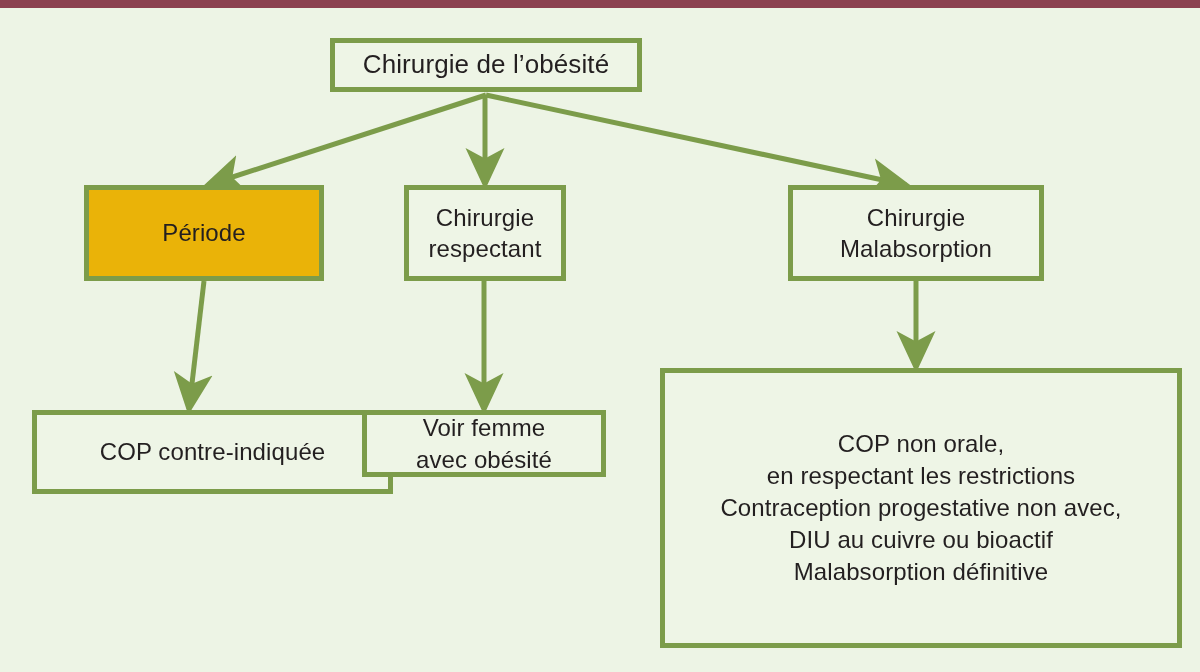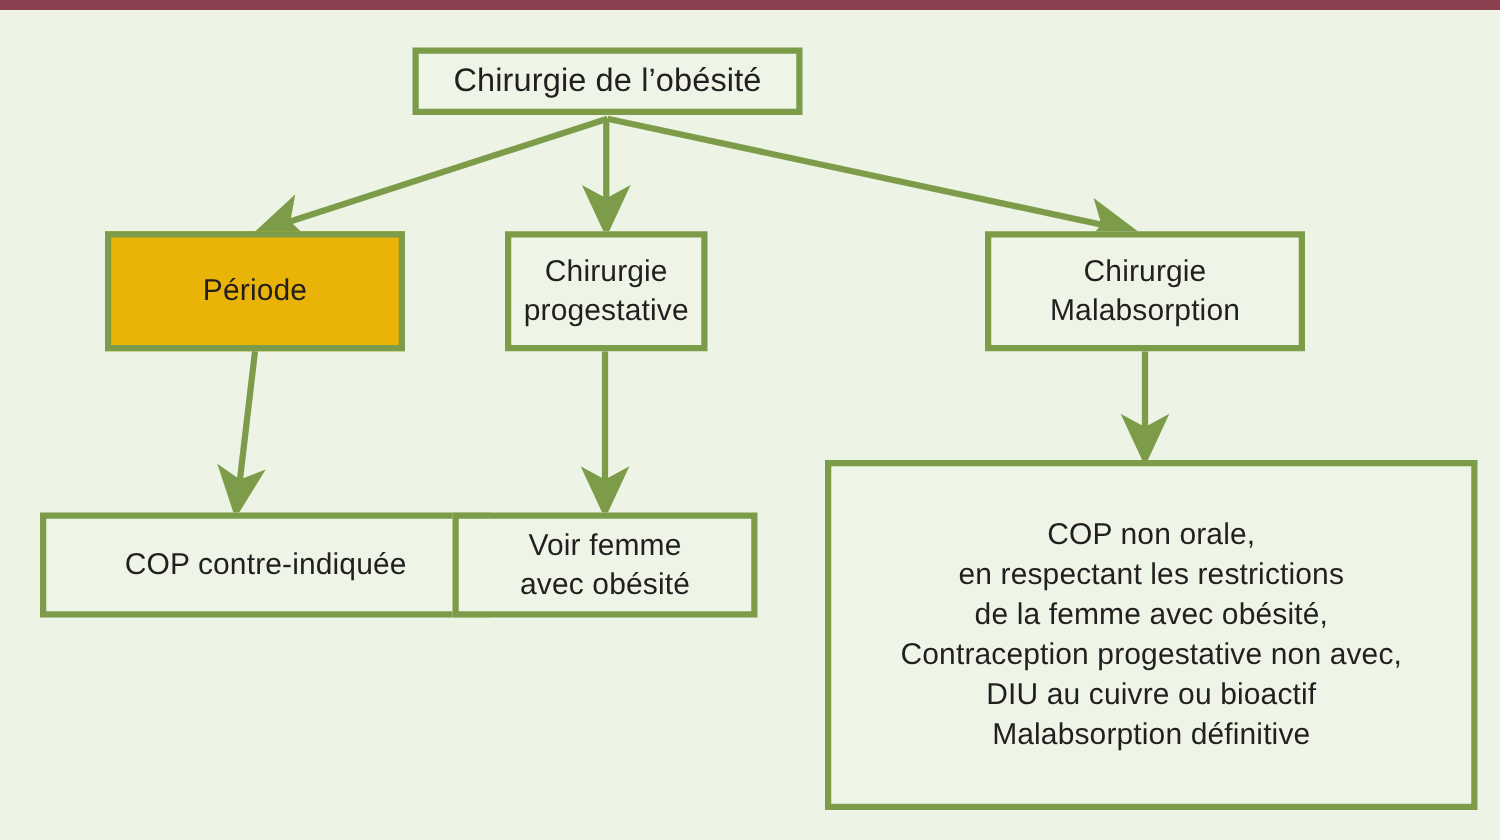--- a/index.html
+++ b/index.html
@@ -51,21 +51,21 @@
   }
   .node .line {
     display: block;
     white-space: nowrap;
   }
   #node-root   { left: 330px; top: 38px;  width: 312px; height: 54px;  font-size: 26px; }
   #node-post   { left: 84px;  top: 185px; width: 240px; height: 96px;  font-size: 24px; }
   #node-restr  { left: 404px; top: 185px; width: 162px; height: 96px;  font-size: 24px; }
   #node-malab  { left: 788px; top: 185px; width: 256px; height: 96px;  font-size: 24px; }
   #node-cop    { left: 32px;  top: 410px; width: 361px; height: 84px;  font-size: 24px; }
-  #node-voir   { left: 362px; top: 410px; width: 244px; height: 84px;  font-size: 24px; }
+  #node-voir   { left: 362px; top: 410px; width: 244px; height: 67px;  font-size: 24px; }
   #node-detail { left: 660px; top: 368px; width: 522px; height: 280px; font-size: 24px; }
   #node-detail .lines { line-height: 1.33; }
 </style>
 </head>
 <body>
 
 <div id="figure" style="background: rgb(237, 244, 229);">
 
   <div id="top-rule" style="background: rgb(140, 65, 80);"></div>
 
@@ -97,21 +97,21 @@
 
   <div class="node" id="node-post" style="border-color: rgb(124, 156, 74); background: #eab308; color: rgb(35, 31, 32);">
     <span class="lines">
         <span class="line">Période</span>
       </span>
   </div>
 
   <div class="node" id="node-restr" style="border-color: rgb(124, 156, 74); background: rgb(238, 245, 230); color: rgb(35, 31, 32);">
     <span class="lines">
         <span class="line">Chirurgie</span>
-        <span class="line">progestative</span>
+        <span class="line">respectant</span>
       </span>
   </div>
 
   <div class="node" id="node-malab" style="border-color: rgb(124, 156, 74); background: rgb(238, 245, 230); color: rgb(35, 31, 32);">
     <span class="lines">
         <span class="line">Chirurgie</span>
         <span class="line">Malabsorption</span>
       </span>
   </div>
 
@@ -125,20 +125,19 @@
     <span class="lines">
         <span class="line">Voir femme</span>
         <span class="line">avec obésité</span>
       </span>
   </div>
 
   <div class="node" id="node-detail" style="border-color: rgb(124, 156, 74); background: rgb(238, 245, 230); color: rgb(35, 31, 32);">
     <span class="lines">
         <span class="line">COP non orale,</span>
         <span class="line">en respectant les restrictions</span>
-        <span class="line">de la femme avec obésité,</span>
         <span class="line">Contraception progestative non avec,</span>
         <span class="line">DIU au cuivre ou bioactif</span>
         <span class="line">Malabsorption définitive</span>
       </span>
   </div>
 
 </div>
 
 </body></html>

